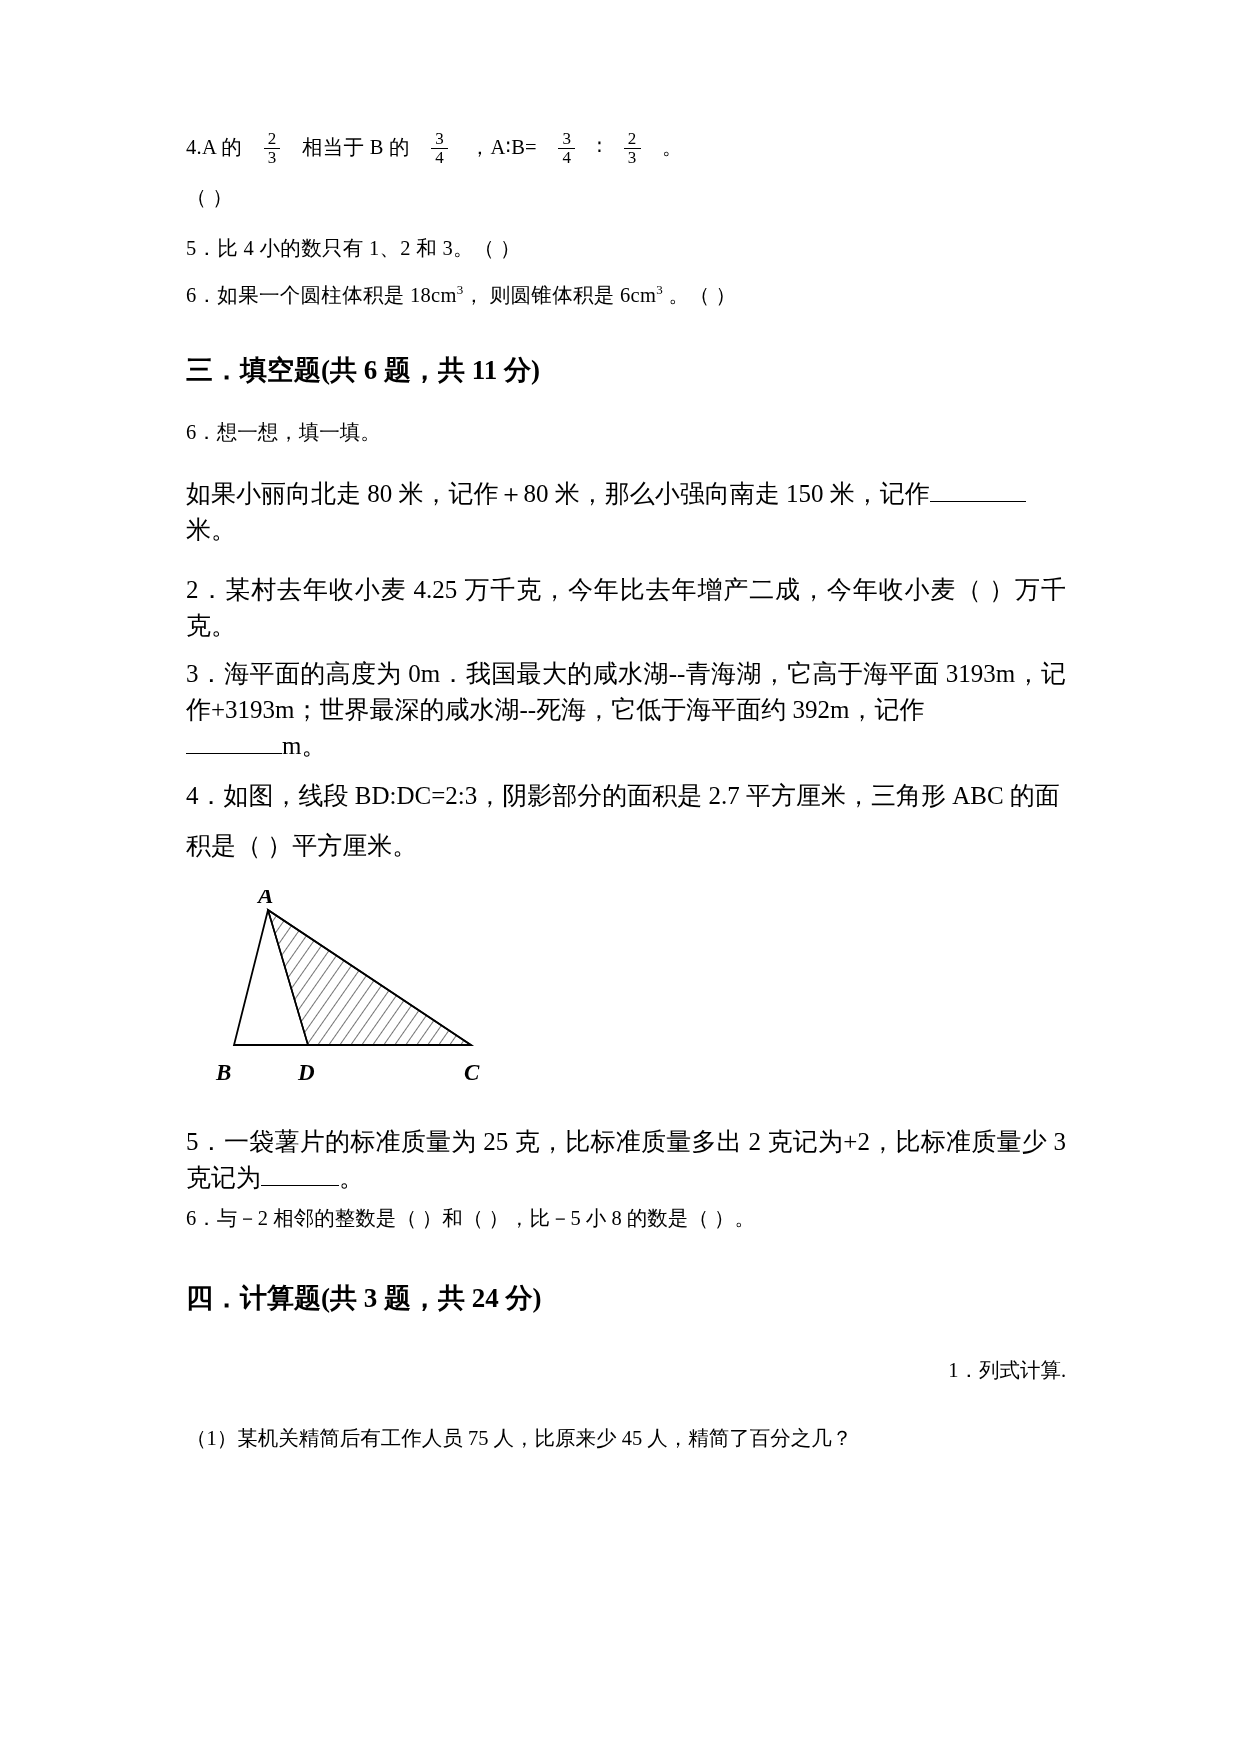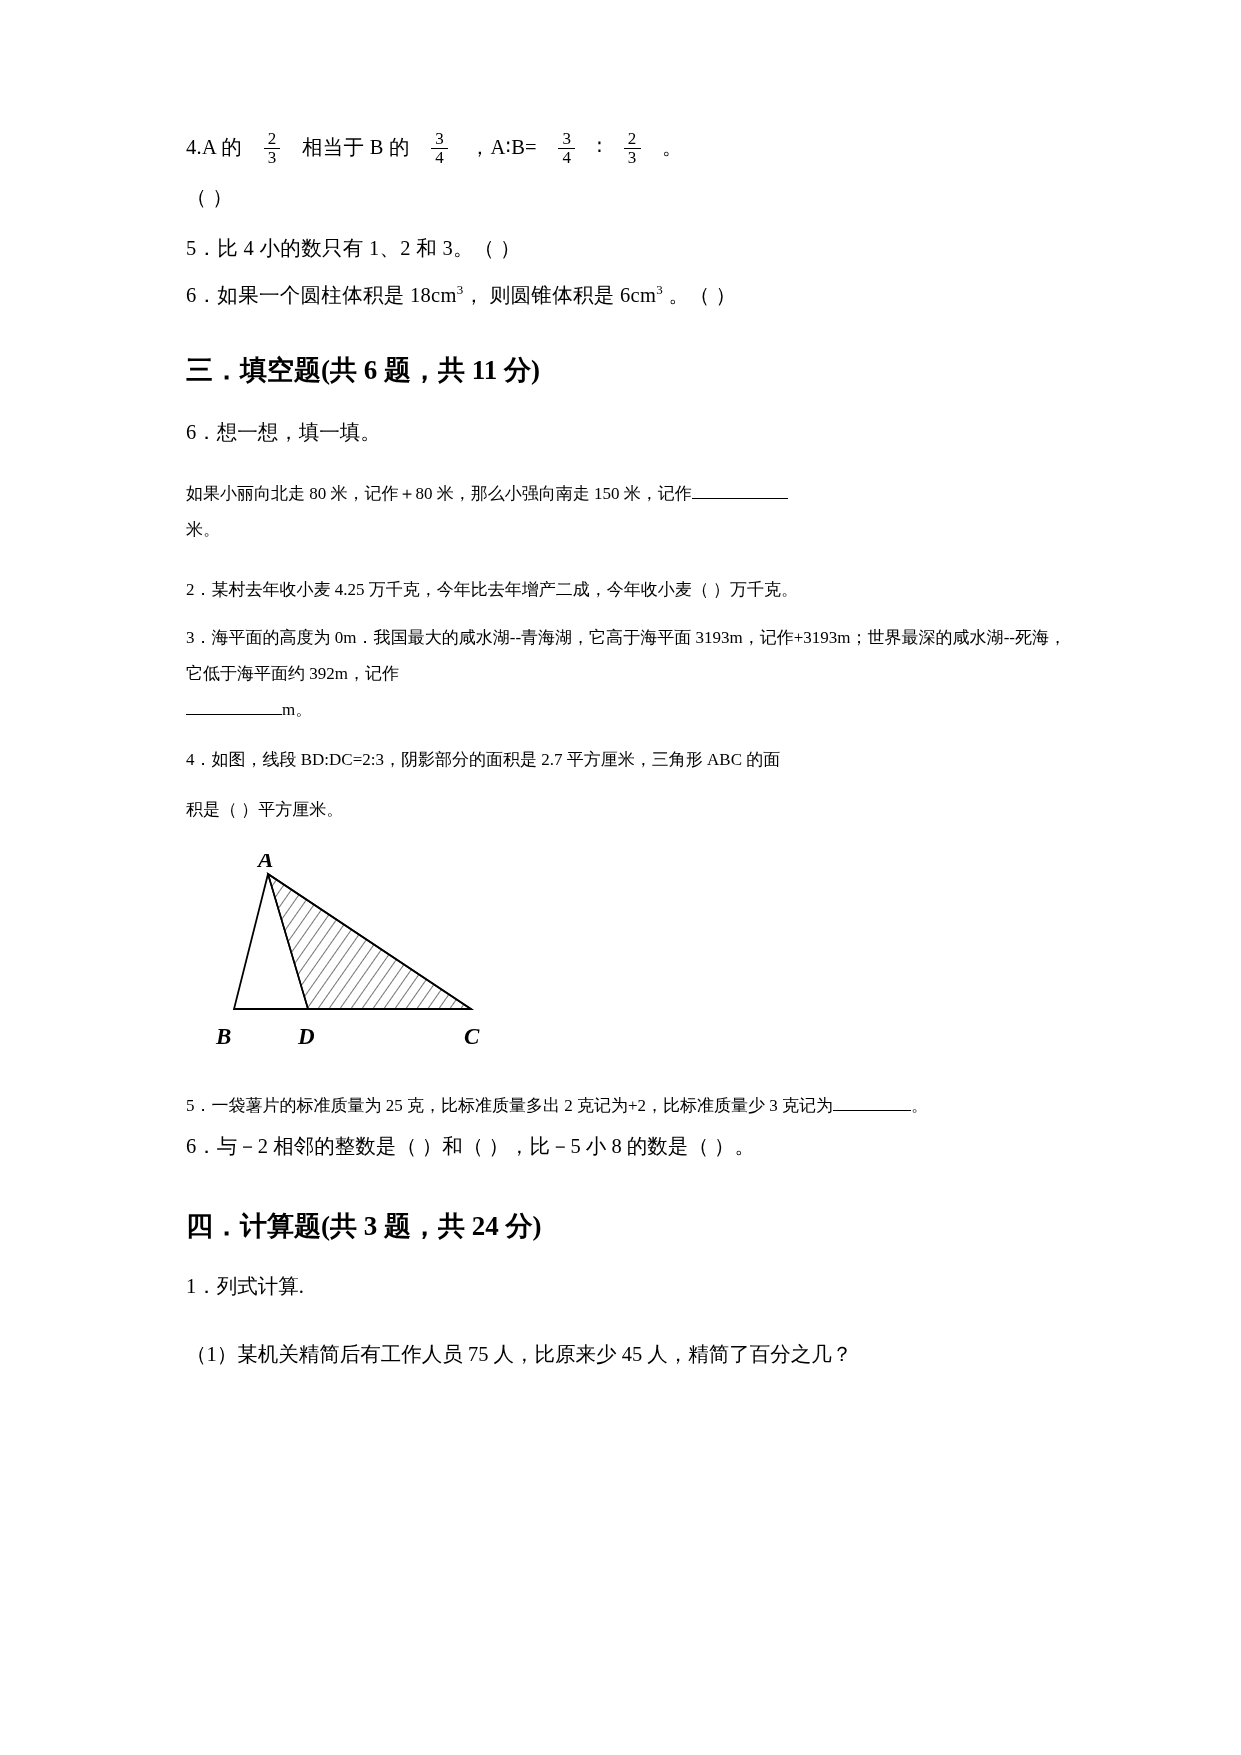--- a/index.html
+++ b/index.html
@@ -26,21 +26,21 @@
     left: 186px;
     top: 130px;
     width: 880px;
   }
   .line {
     font-size: 20.5px;
     line-height: 35px;
     letter-spacing: 0.3px;
   }
   .para {
-    font-size: 17px;
+    font-size: 25px;
     line-height: 36px;
     margin-top: 22px;
     text-align: justify;
   }
   .section-head {
     font-size: 27px;
     font-weight: bold;
     margin-top: 40px;
     margin-bottom: 6px;
   }
@@ -183,18 +183,18 @@
     </div>
 
     <div class="para" style="margin-top:34px;">
       <span>5．一袋薯片的标准质量为 25 克，比标准质量多出 2 克记为+2，比标准质量少 3 克记为</span><span class="blank-s"></span><span>。</span>
     </div>
 
     <div class="q-item tight" style="margin-top:4px;">6．与－2 相邻的整数是（        ）和（          ），比－5 小 8 的数是（          ）。</div>
 
     <div class="section-head" style="margin-top:44px;">四．计算题(共 3 题，共 24 分)</div>
 
-    <div class="q-item" style="margin-top:24px;">1．列式计算.</div>
+    <div class="q-item" style="margin-top:36px;text-align:right;">1．列式计算.</div>
 
     <div class="q-item" style="margin-top:32px;">（1）某机关精简后有工作人员 75 人，比原来少 45 人，精简了百分之几？</div>
 
   </div>
 </div>
 
 </body></html>

